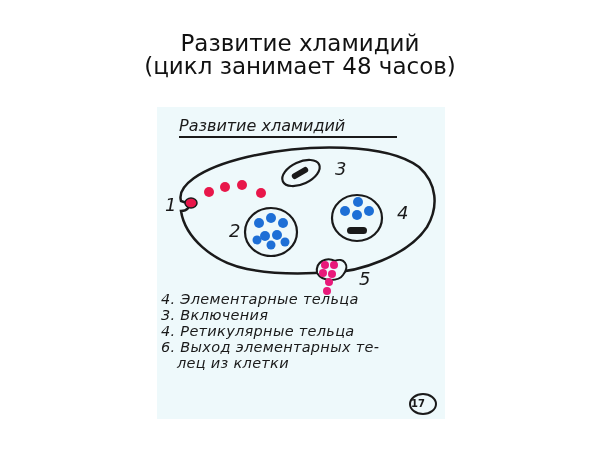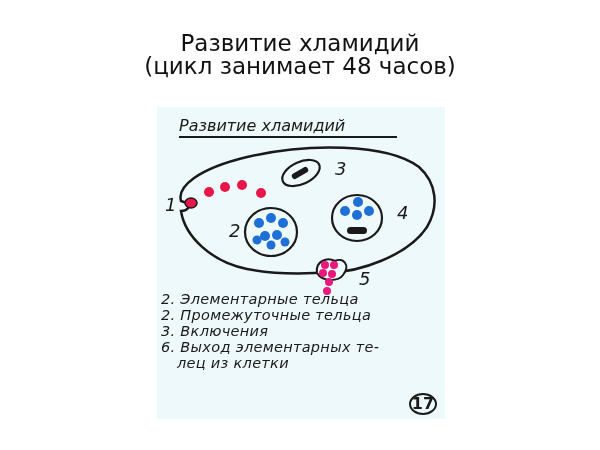--- a/index.html
+++ b/index.html
@@ -6,21 +6,21 @@
   body { width:600px; height:450px; background:#ffffff; position:relative; overflow:hidden; font-family:"DejaVu Sans", sans-serif; }
   .title { position:absolute; left:0; width:600px; text-align:center; color:#111; font-size:23px; line-height:32px; }
   .t1 { top:27px; }
   .t2 { top:50px; }
   .card { position:absolute; left:157px; top:107px; width:288px; height:312px; background:#eef9fb; }
   .card svg { position:absolute; left:0; top:0; }
   .hw { font-family:"DejaVu Sans", sans-serif; font-style:italic; fill:#1a1a1a; }
   .legend { position:absolute; left:4px; top:184px; width:280px; font-family:"DejaVu Sans", sans-serif; font-style:italic; font-size:14.5px; line-height:16px; color:#1a1a1a; letter-spacing:0.3px; }
   .legend div { white-space:nowrap; }
   .legend .indent { padding-left:16px; }
-  .pnum { position:absolute; right:8px; bottom:4px; width:24px; height:18px; border:2px solid #1a1a1a; border-radius:50%; font-size:16px; text-align:center; line-height:18px; font-weight:bold; color:#1a1a1a; font-family:"DejaVu Sans", sans-serif; }
+  .pnum { position:absolute; right:8px; bottom:4px; width:24px; height:18px; border:2px solid #1a1a1a; border-radius:50%; font-size:10px; line-height:18px; font-weight:bold; color:#1a1a1a; font-family:"DejaVu Sans", sans-serif; }
 </style>
 </head>
 <body>
 
 <div class="title t1">Развитие хламидий</div>
 <div class="title t2">(цикл занимает 48 часов)</div>
 
 <div class="card">
   <svg width="288" height="312" viewBox="0 0 288 312">
 
@@ -64,21 +64,21 @@
     <circle cx="170" cy="184" r="4" fill="#e8197a"></circle>
 
     <text class="hw" x="8" y="104" font-size="18">1</text>
     <text class="hw" x="72" y="130" font-size="18">2</text>
     <text class="hw" x="178" y="68" font-size="18">3</text>
     <text class="hw" x="240" y="112" font-size="18">4</text>
     <text class="hw" x="202" y="178" font-size="18">5</text>
   </svg>
 
   <div class="legend">
-    <div>2. Элементарные тельца</div>
-    <div>2. Промежуточные тельца</div>
+    <div>4. Элементарные тельца</div>
     <div>3. Включения</div>
+    <div>4. Ретикулярные тельца</div>
     <div>6. Выход элементарных те-</div>
     <div class="indent">лец из клетки</div>
   </div>
 
   <div class="pnum">17</div>
 </div>
 
 </body></html>

